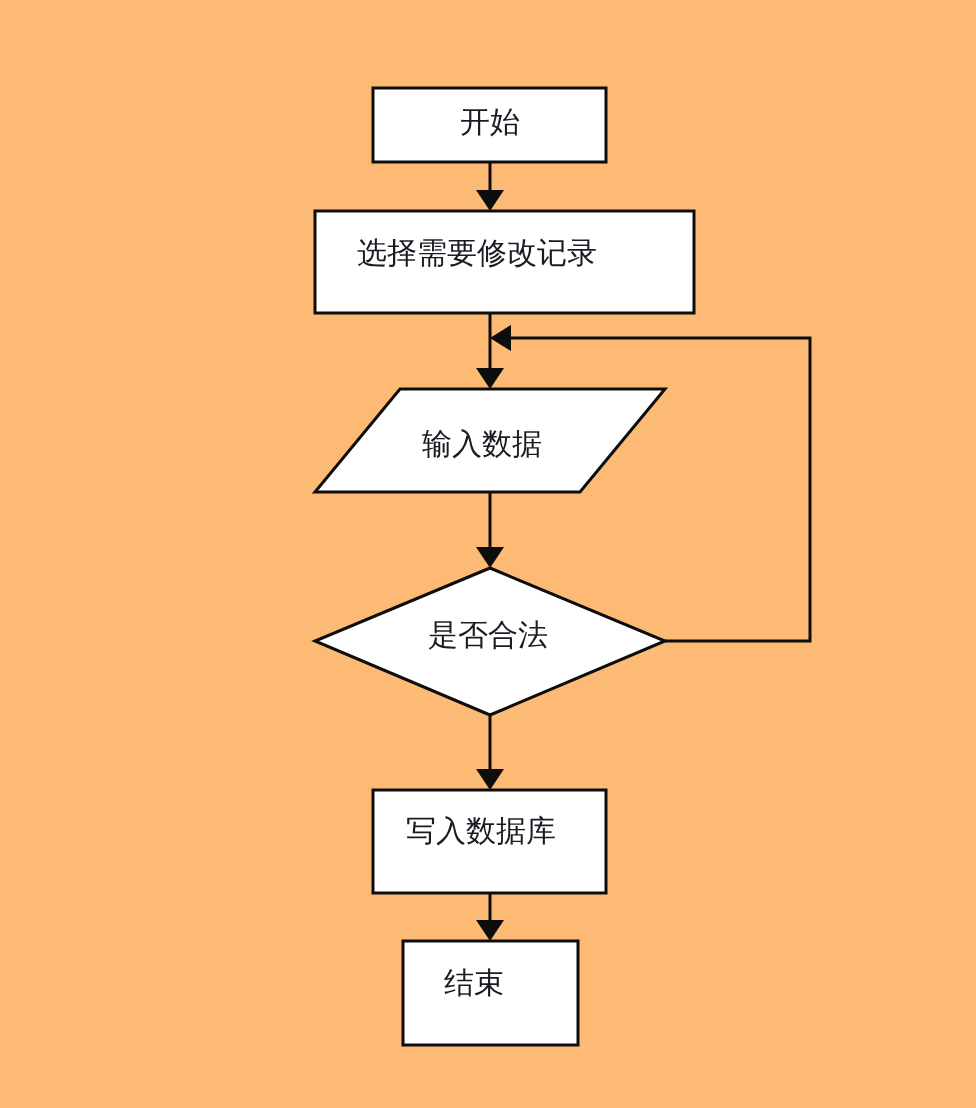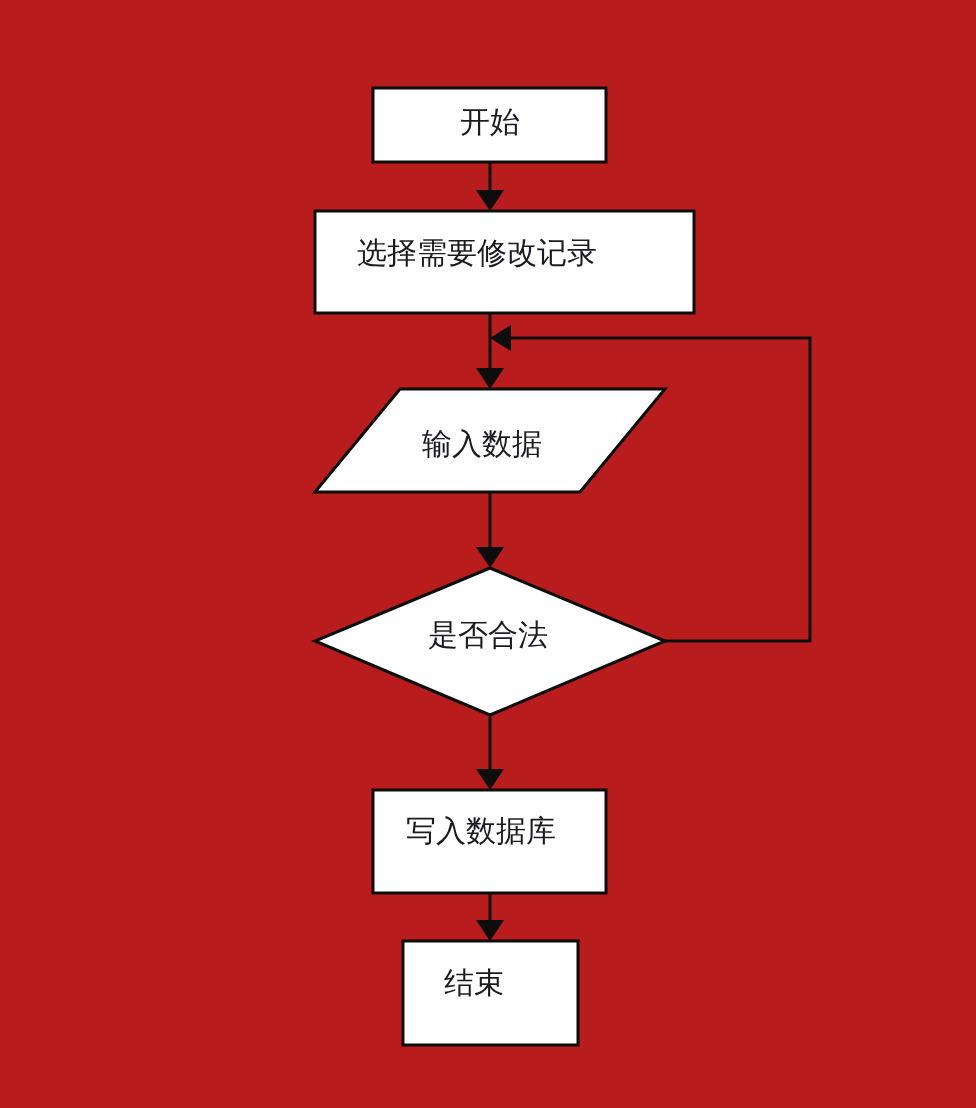--- a/index.html
+++ b/index.html
@@ -7,21 +7,21 @@
     padding: 0;
     background: #ffffff;
   }
   body {
     font-family: "Liberation Serif", "DejaVu Serif", serif;
   }
   #flowchart-canvas {
     position: relative;
     width: 976px;
     height: 1108px;
-    background: #b91c1c;
+    background: #fdba74;
     overflow: hidden;
   }
   #flowchart-svg {
     position: absolute;
     left: 0;
     top: 0;
     width: 976px;
     height: 1108px;
   }
   .node-shape {

